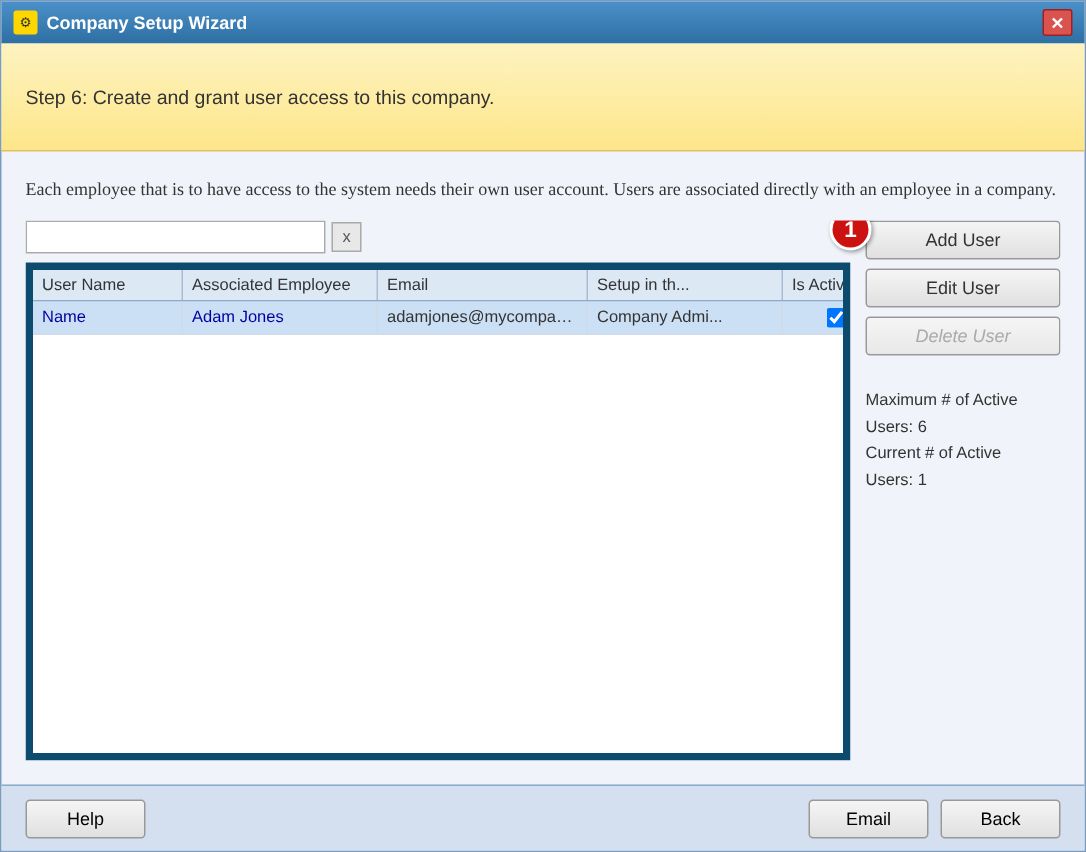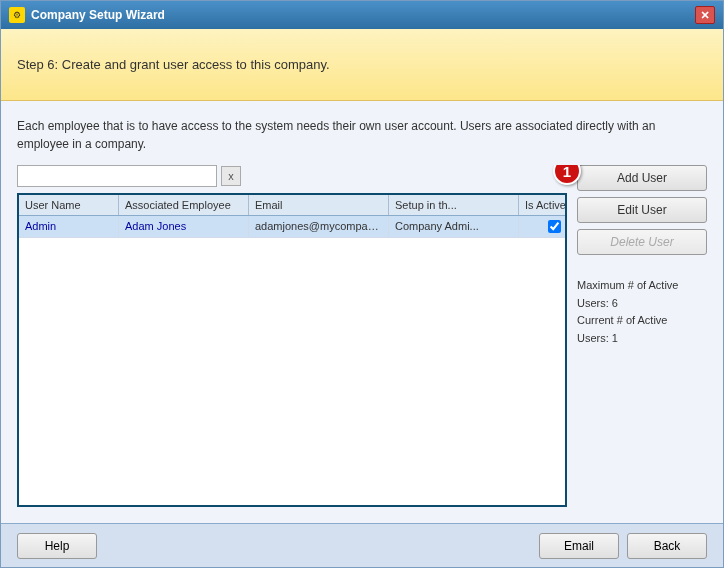--- a/index.html
+++ b/index.html
@@ -80,20 +80,21 @@
       padding: 16px;
       display: flex;
       flex-direction: column;
       gap: 12px;
       overflow: hidden;
     }
     .description {
       font-size: 12px;
       color: #333;
       line-height: 1.5;
+      font-family: Liberation Serif, serif;
     }
     .main-panel {
       display: flex;
       flex: 1;
       gap: 10px;
       overflow: hidden;
     }
     .table-section {
       flex: 1;
       display: flex;
@@ -121,21 +122,21 @@
       background: #e8e8e8;
       display: flex;
       align-items: center;
       justify-content: center;
       font-size: 11px;
       cursor: pointer;
       color: #555;
     }
     .table-container {
       flex: 1;
-      border: 2px solid #0c4a6e;
+      border: 5px solid #0c4a6e;
       background: white;
       overflow: hidden;
       display: flex;
       flex-direction: column;
     }
     .table-header {
       display: grid;
       grid-template-columns: 100px 130px 140px 130px 70px;
       background: #dde8f5;
       border-bottom: 1px solid #8aaccc;
@@ -296,21 +297,21 @@
         <div class="table-container">
           <div class="table-header">
             <div class="th">User Name</div>
             <div class="th">Associated Employee</div>
             <div class="th">Email</div>
             <div class="th">Setup in th...</div>
             <div class="th">Is Active</div>
           </div>
           <div class="table-body">
             <div class="table-row selected">
-              <div class="td">Admin</div>
+              <div class="td">Name</div>
               <div class="td">Adam Jones</div>
               <div class="td normal">adamjones@mycompany.c...</div>
               <div class="td normal">Company Admi...</div>
               <div class="td checkbox-cell">
                 <input type="checkbox" checked="" style="">
               </div>
             </div>
           </div>
         </div>
       </div>

